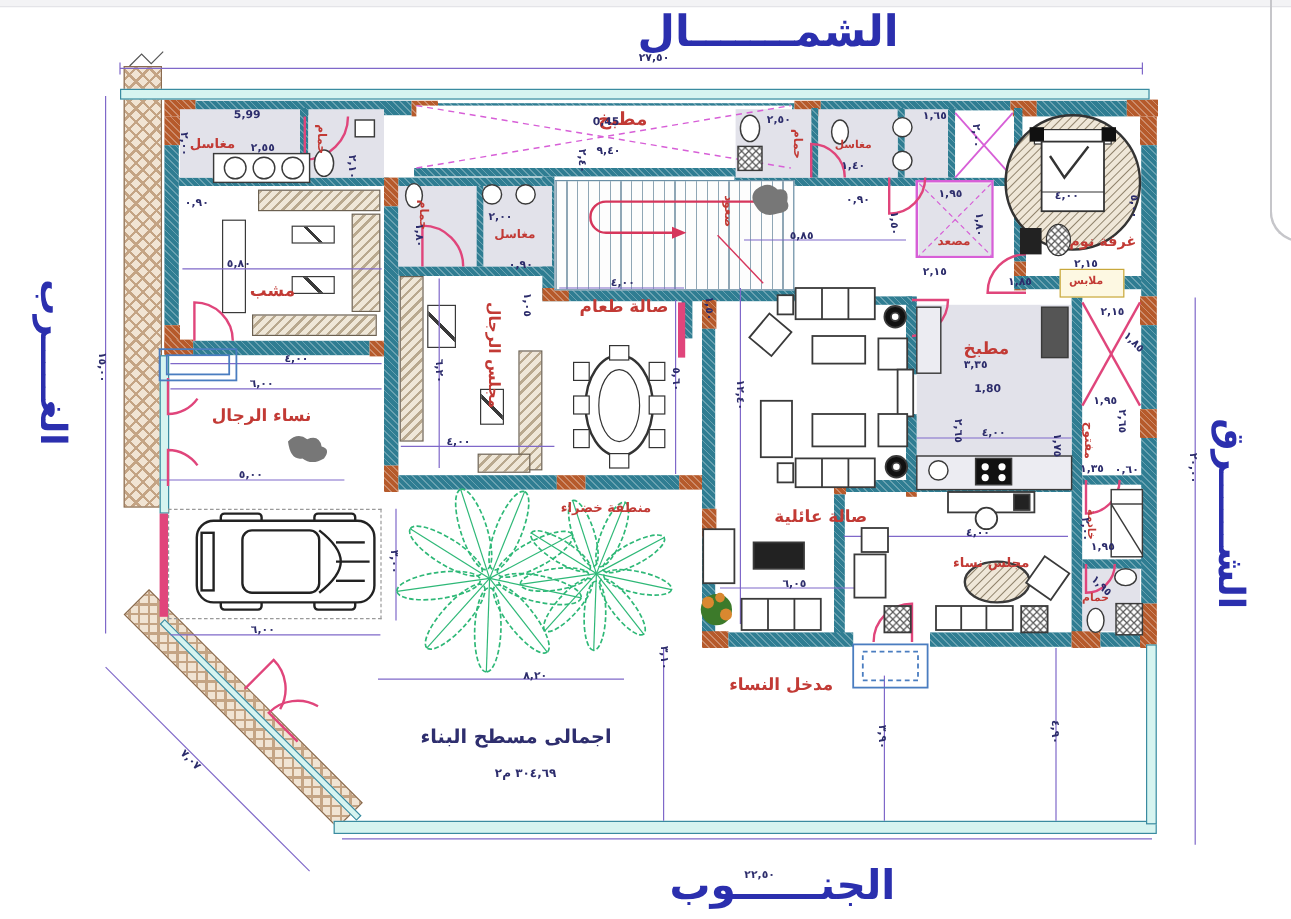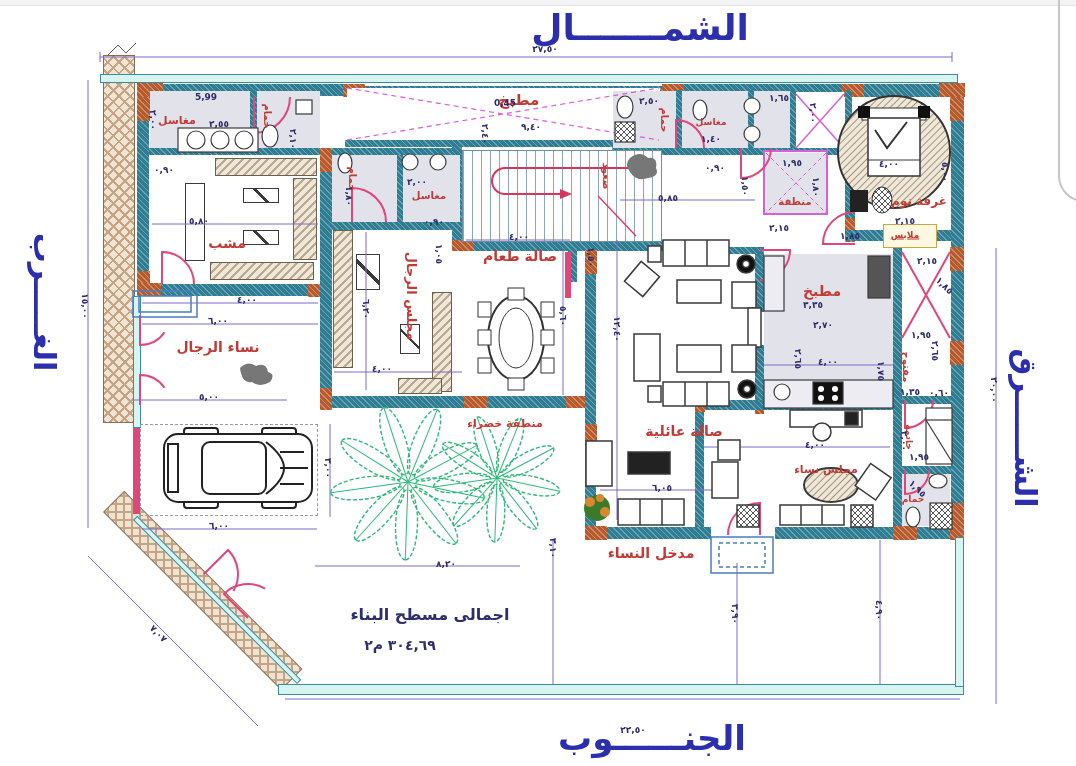--- a/index.html
+++ b/index.html
@@ -420,48 +420,48 @@
   <div id="labels-layer">
       <span class="rlabel" style="left: 519px; top: 100px; font-size: 15px; transform: translate(-50%, -50%);">مطبخ</span>
       <span class="rlabel" style="left: 177px; top: 120px; font-size: 11px; transform: translate(-50%, -50%);">مغاسل</span>
       <span class="rlabel" style="left: 267px; top: 116px; font-size: 10px; transform: translate(-50%, -50%) rotate(90deg);">حمام</span>
       <span class="rlabel" style="left: 227px; top: 243px; font-size: 14px; transform: translate(-50%, -50%);">مشب</span>
       <span class="rlabel" style="left: 352px; top: 179px; font-size: 10px; transform: translate(-50%, -50%) rotate(90deg);">حمام</span>
       <span class="rlabel" style="left: 429px; top: 196px; font-size: 10px; transform: translate(-50%, -50%);">مغاسل</span>
       <span class="rlabel" style="left: 606px; top: 176px; font-size: 10px; transform: translate(-50%, -50%) rotate(90deg);">صعود</span>
       <span class="rlabel" style="left: 664px; top: 120px; font-size: 10px; transform: translate(-50%, -50%) rotate(90deg);">حمام</span>
       <span class="rlabel" style="left: 711px; top: 122px; font-size: 9px; transform: translate(-50%, -50%);">مغاسل</span>
-      <span class="rlabel" style="left: 795px; top: 202px; font-size: 10px; transform: translate(-50%, -50%);">منطقة</span>
+      <span class="rlabel" style="left: 795px; top: 202px; font-size: 10px; transform: translate(-50%, -50%);">مصعد</span>
       <span class="rlabel" style="left: 919px; top: 201px; font-size: 12px; transform: translate(-50%, -50%);">غرفة نوم</span>
-      <span class="rlabel" style="left: 905px; top: 235px; font-size: 9px; transform: translate(-50%, -50%); text-decoration: underline;">ملابس</span>
+      <span class="rlabel" style="left: 905px; top: 235px; font-size: 9px; transform: translate(-50%, -50%);">ملابس</span>
       <span class="rlabel" style="left: 822px; top: 291px; font-size: 14px; transform: translate(-50%, -50%);">مطبخ</span>
       <span class="rlabel" style="left: 906px; top: 367px; font-size: 10px; transform: translate(-50%, -50%) rotate(90deg);">مفتوح</span>
       <span class="rlabel" style="left: 908px; top: 437px; font-size: 9px; transform: translate(-50%, -50%) rotate(90deg);">خادمة</span>
       <span class="rlabel" style="left: 913px; top: 499px; font-size: 9px; transform: translate(-50%, -50%);">حمام</span>
       <span class="rlabel" style="left: 411px; top: 296px; font-size: 13px; transform: translate(-50%, -50%) rotate(90deg);">مجلس الرجال</span>
       <span class="rlabel" style="left: 520px; top: 256px; font-size: 14px; transform: translate(-50%, -50%);">صالة طعام</span>
       <span class="rlabel" style="left: 684px; top: 431px; font-size: 14px; transform: translate(-50%, -50%);">صالة عائلية</span>
       <span class="rlabel" style="left: 826px; top: 469px; font-size: 11px; transform: translate(-50%, -50%);">مجلس نساء</span>
       <span class="rlabel" style="left: 505px; top: 423px; font-size: 11px; transform: translate(-50%, -50%);">منطقة خضراء</span>
       <span class="rlabel" style="left: 218px; top: 347px; font-size: 14px; transform: translate(-50%, -50%);">نساء الرجال</span>
-      <span class="rlabel" style="left: 651px; top: 553px; font-size: 14px; transform: translate(-50%, -50%);">مدخل النساء</span>
+      <span class="rlabel" style="left: 651px; top: 571px; font-size: 14px; transform: translate(-50%, -50%);">مدخل النساء</span>
     </div>
   <div id="dims-layer">
       <span class="dim" style="left: 545px; top: 49px; transform: translate(-50%, -50%);">٢٧,٥٠</span>
       <span class="dim" style="left: 84px; top: 306px; transform: translate(-50%, -50%) rotate(90deg);">١٥,٠٠</span>
       <span class="dim" style="left: 993px; top: 390px; transform: translate(-50%, -50%) rotate(90deg);">٢٠,٠٠</span>
       <span class="dim" style="left: 633px; top: 730px; transform: translate(-50%, -50%);">٢٢,٥٠</span>
       <span class="dim" style="left: 158px; top: 634px; transform: translate(-50%, -50%) rotate(45deg);">٧,٠٧</span>
       <span class="dim" style="left: 206px; top: 97px; transform: translate(-50%, -50%);">5,99</span>
       <span class="dim" style="left: 219px; top: 124px; transform: translate(-50%, -50%);">٢,٥٥</span>
       <span class="dim" style="left: 152px; top: 120px; transform: translate(-50%, -50%) rotate(90deg);">٢,٠٠</span>
       <span class="dim" style="left: 164px; top: 170px; transform: translate(-50%, -50%);">٠,٩٠</span>
       <span class="dim" style="left: 199px; top: 221px; transform: translate(-50%, -50%);">٥,٨٠</span>
       <span class="dim" style="left: 292px; top: 139px; transform: translate(-50%, -50%) rotate(90deg);">٢,١٠</span>
-      <span class="dim" style="left: 521px; top: 127px; transform: translate(-50%, -50%); padding-left: 20px;">٩,٤٠</span>
+      <span class="dim" style="left: 497px; top: 127px; transform: translate(-50%, -50%); padding-left: 20px;">٩,٤٠</span>
       <span class="dim" style="left: 505px; top: 103px; transform: translate(-50%, -50%);">0,45</span>
       <span class="dim" style="left: 484px; top: 134px; transform: translate(-50%, -50%) rotate(90deg);">٢,٤٠</span>
       <span class="dim" style="left: 649px; top: 101px; transform: translate(-50%, -50%);">٢,٥٠</span>
       <span class="dim" style="left: 711px; top: 139px; transform: translate(-50%, -50%);">١,٤٠</span>
       <span class="dim" style="left: 779px; top: 98px; transform: translate(-50%, -50%);">١,٦٥</span>
       <span class="dim" style="left: 812px; top: 113px; transform: translate(-50%, -50%) rotate(90deg);">٢,٠٠</span>
       <span class="dim" style="left: 348px; top: 196px; transform: translate(-50%, -50%) rotate(90deg);">١,٨٠</span>
       <span class="dim" style="left: 417px; top: 182px; transform: translate(-50%, -50%);">٢,٠٠</span>
       <span class="dim" style="left: 434px; top: 222px; transform: translate(-50%, -50%);">٠,٩٠</span>
       <span class="dim" style="left: 792px; top: 163px; transform: translate(-50%, -50%);">١,٩٥</span>
@@ -478,21 +478,21 @@
       <span class="dim" style="left: 218px; top: 321px; transform: translate(-50%, -50%);">٦,٠٠</span>
       <span class="dim" style="left: 209px; top: 397px; transform: translate(-50%, -50%);">٥,٠٠</span>
       <span class="dim" style="left: 365px; top: 309px; transform: translate(-50%, -50%) rotate(90deg);">٦,٢٠</span>
       <span class="dim" style="left: 438px; top: 254px; transform: translate(-50%, -50%) rotate(90deg);">١,٠٥</span>
       <span class="dim" style="left: 382px; top: 369px; transform: translate(-50%, -50%);">٤,٠٠</span>
       <span class="dim" style="left: 519px; top: 237px; transform: translate(-50%, -50%);">٤,٠٠</span>
       <span class="dim" style="left: 590px; top: 257px; transform: translate(-50%, -50%) rotate(90deg);">١,٥٠</span>
       <span class="dim" style="left: 562px; top: 316px; transform: translate(-50%, -50%) rotate(90deg);">٥,٦٠</span>
       <span class="dim" style="left: 616px; top: 329px; transform: translate(-50%, -50%) rotate(90deg);">١٢,٤٠</span>
       <span class="dim" style="left: 813px; top: 305px; transform: translate(-50%, -50%);">٣,٣٥</span>
-      <span class="dim" style="left: 823px; top: 325px; transform: translate(-50%, -50%);">٢,٧٠</span>
+      <span class="dim" style="left: 823px; top: 325px; transform: translate(-50%, -50%);">1,80</span>
       <span class="dim" style="left: 828px; top: 362px; transform: translate(-50%, -50%);">٤,٠٠</span>
       <span class="dim" style="left: 797px; top: 359px; transform: translate(-50%, -50%) rotate(90deg);">٢,٦٥</span>
       <span class="dim" style="left: 880px; top: 371px; transform: translate(-50%, -50%) rotate(90deg);">١,٧٥</span>
       <span class="dim" style="left: 927px; top: 261px; transform: translate(-50%, -50%);">٢,١٥</span>
       <span class="dim" style="left: 944px; top: 286px; transform: translate(-50%, -50%) rotate(45deg);">١,٨٥</span>
       <span class="dim" style="left: 921px; top: 335px; transform: translate(-50%, -50%);">١,٩٥</span>
       <span class="dim" style="left: 934px; top: 351px; transform: translate(-50%, -50%) rotate(90deg);">٢,٦٥</span>
       <span class="dim" style="left: 910px; top: 392px; transform: translate(-50%, -50%);">١,٣٥</span>
       <span class="dim" style="left: 939px; top: 393px; transform: translate(-50%, -50%);">٠,٦٠</span>
       <span class="dim" style="left: 903px; top: 441px; transform: translate(-50%, -50%) rotate(90deg);">٢,٠٠</span>
@@ -502,16 +502,16 @@
       <span class="dim" style="left: 815px; top: 445px; transform: translate(-50%, -50%);">٤,٠٠</span>
       <span class="dim" style="left: 327px; top: 468px; transform: translate(-50%, -50%) rotate(90deg);">٣,٠٠</span>
       <span class="dim" style="left: 219px; top: 526px; transform: translate(-50%, -50%);">٦,٠٠</span>
       <span class="dim" style="left: 446px; top: 564px; transform: translate(-50%, -50%);">٨,٢٠</span>
       <span class="dim" style="left: 552px; top: 548px; transform: translate(-50%, -50%) rotate(90deg);">٣,١٠</span>
       <span class="dim" style="left: 734px; top: 614px; transform: translate(-50%, -50%) rotate(90deg);">٣,٩٠</span>
       <span class="dim" style="left: 878px; top: 610px; transform: translate(-50%, -50%) rotate(90deg);">٤,٩٠</span>
     </div>
 
   <div class="areanote" style="left:430px;top:614px;font-size:16px;">اجمالى مسطح البناء</div>
-  <div class="areanote" style="left:400px;top:645px;font-size:14px;">٣٠٤,٦٩ م٢</div>
+  <div class="areanote" style="left:438px;top:645px;font-size:10px;">٣٠٤,٦٩ م٢</div>
 
   <div id="overlay-corner"></div>
 </div>
 
 </body></html>

